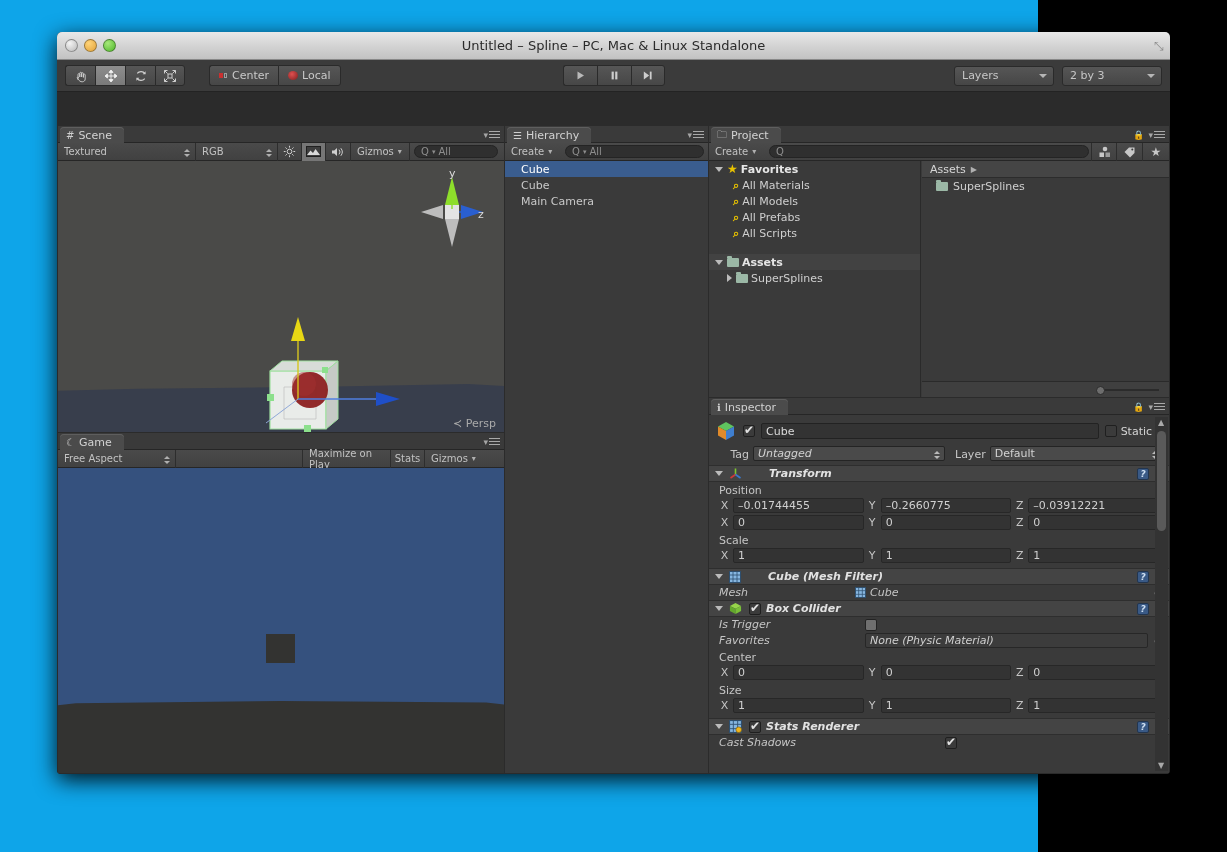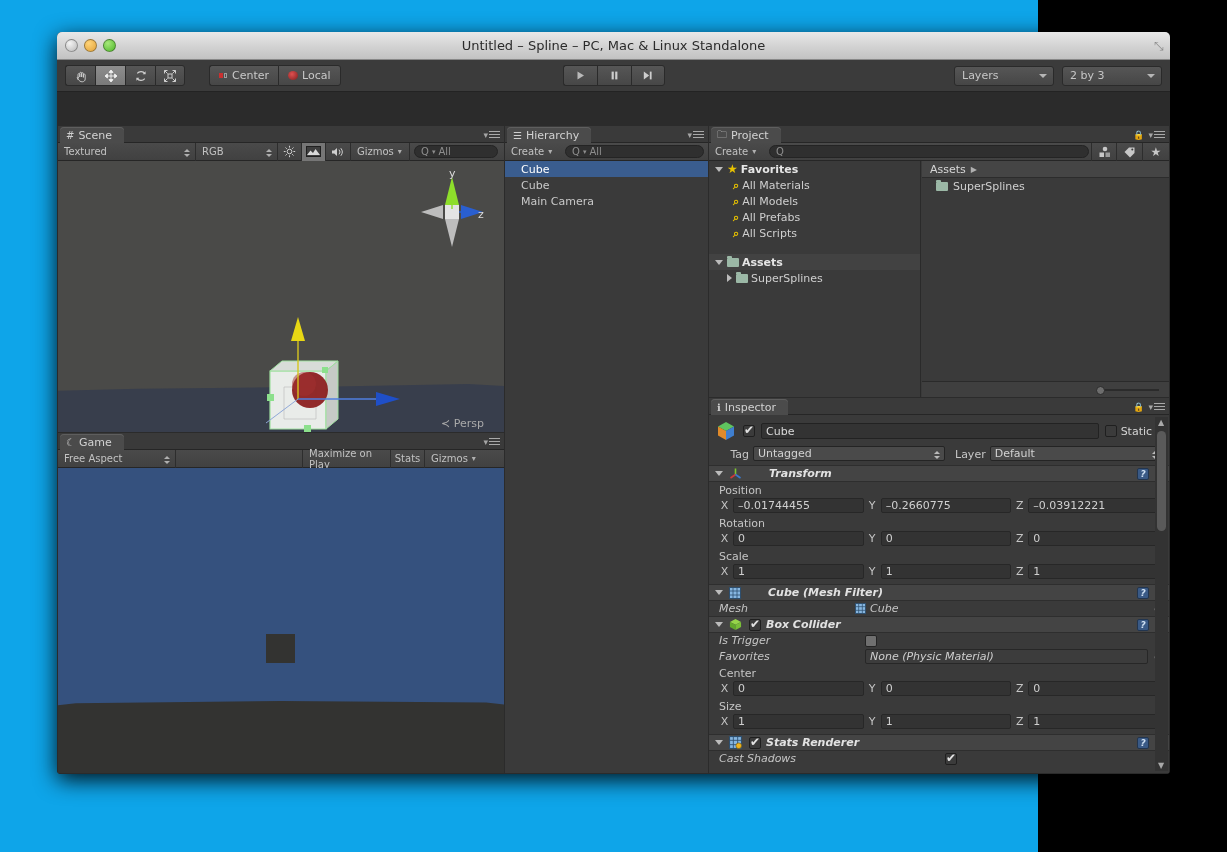--- a/index.html
+++ b/index.html
@@ -157,21 +157,21 @@
   .sky { position: absolute; left: 0; right: 0; top: 0; height: 100%; background: #4a4a48; }
   .ground {
     position: absolute; left: 0; right: 0; bottom: 0; height: 48px;
     background: #383e4c;
     clip-path: polygon(0 14%, 18% 10%, 40% 8%, 62% 5%, 80% 2%, 92% 0, 100% 4%, 100% 100%, 0 100%);
   }
 
   
   .axis-gizmo { position: absolute; right: 13px; top: 8px; width: 76px; height: 110px; }
   .persp-label {
-    position: absolute; right: 20px; bottom: 2px; color: #a9a9a9; font-size: 11px;
+    position: absolute; right: 8px; bottom: 2px; color: #a9a9a9; font-size: 11px;
   }
 
   
   .game-sky { position: absolute; left: 0; right: 0; top: 0; bottom: 0; background: #35517e; }
   .game-floor {
     position: absolute; left: 0; right: 0; bottom: 0; height: 72px; background: #333331;
     clip-path: polygon(0 6%, 4% 3%, 50% 0, 96% 2%, 100% 5%, 100% 100%, 0 100%);
   }
   .game-cube {
     position: absolute; width: 29px; height: 29px; background: #333331;
@@ -725,21 +725,21 @@
             </div>
             <div class="static-wrap">
               <div class="chk"></div>
               <span>Static</span>
               <span style="font-size:9px;color:#c0c0c0;">▼</span>
             </div>
           </div>
 
           <div class="tag-row">
             <span style="width:34px;text-align:right;">Tag</span>
-            <div class="popup" style="width:192px;">
+            <div class="popup" style="width:192px;font-style:italic;">
               <span>Untagged</span>
             </div>
             <span style="margin-left:6px;">Layer</span>
             <div class="popup" style="flex:1;">
               <span>Default</span>
             </div>
           </div>
 
           <div class="comp-header">
             <span class="tri"></span>
@@ -762,21 +762,20 @@
               </div>
             <span class="vec-ax">Y</span>
             <div class="field">
                 <span>–0.2660775</span>
               </div>
             <span class="vec-ax">Z</span>
             <div class="field">
                 <span>–0.03912221</span>
               </div>
           </div>
-          <div class="prop-label">Rotation</div>
           <div class="vec-row">
             <span class="vec-ax">X</span>
             <div class="field">
                 <span>0</span>
               </div>
             <span class="vec-ax">Y</span>
             <div class="field">
                 <span>0</span>
               </div>
             <span class="vec-ax">Z</span>

